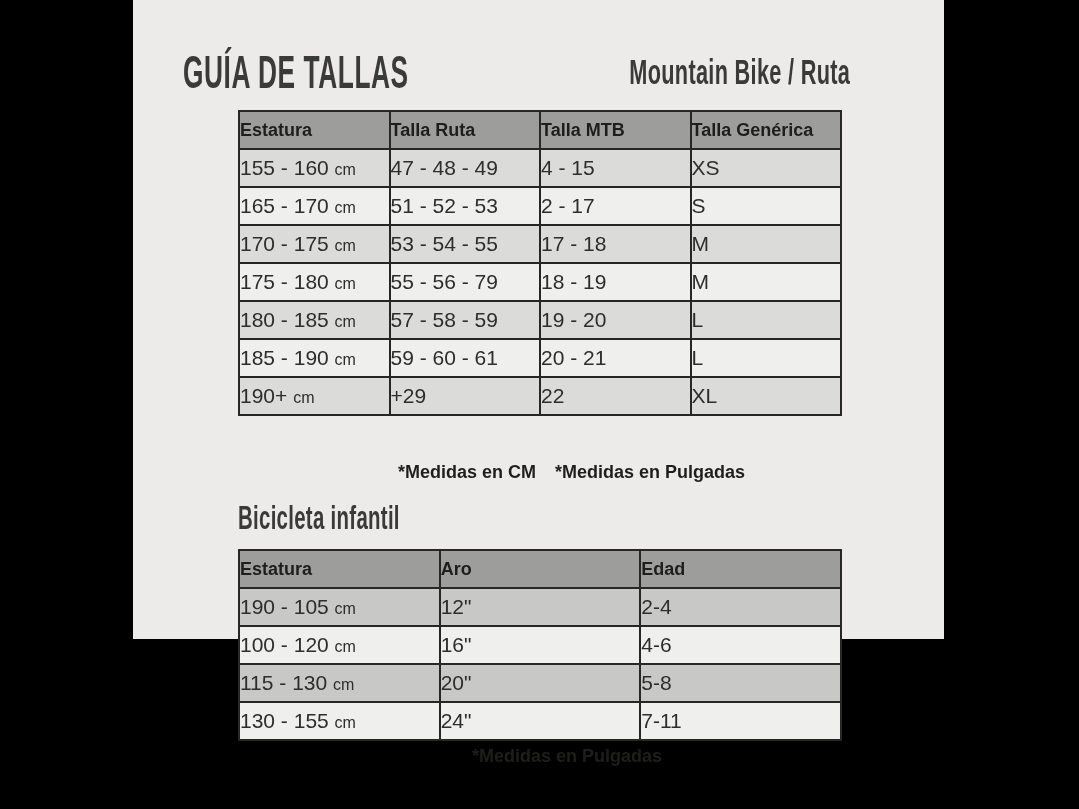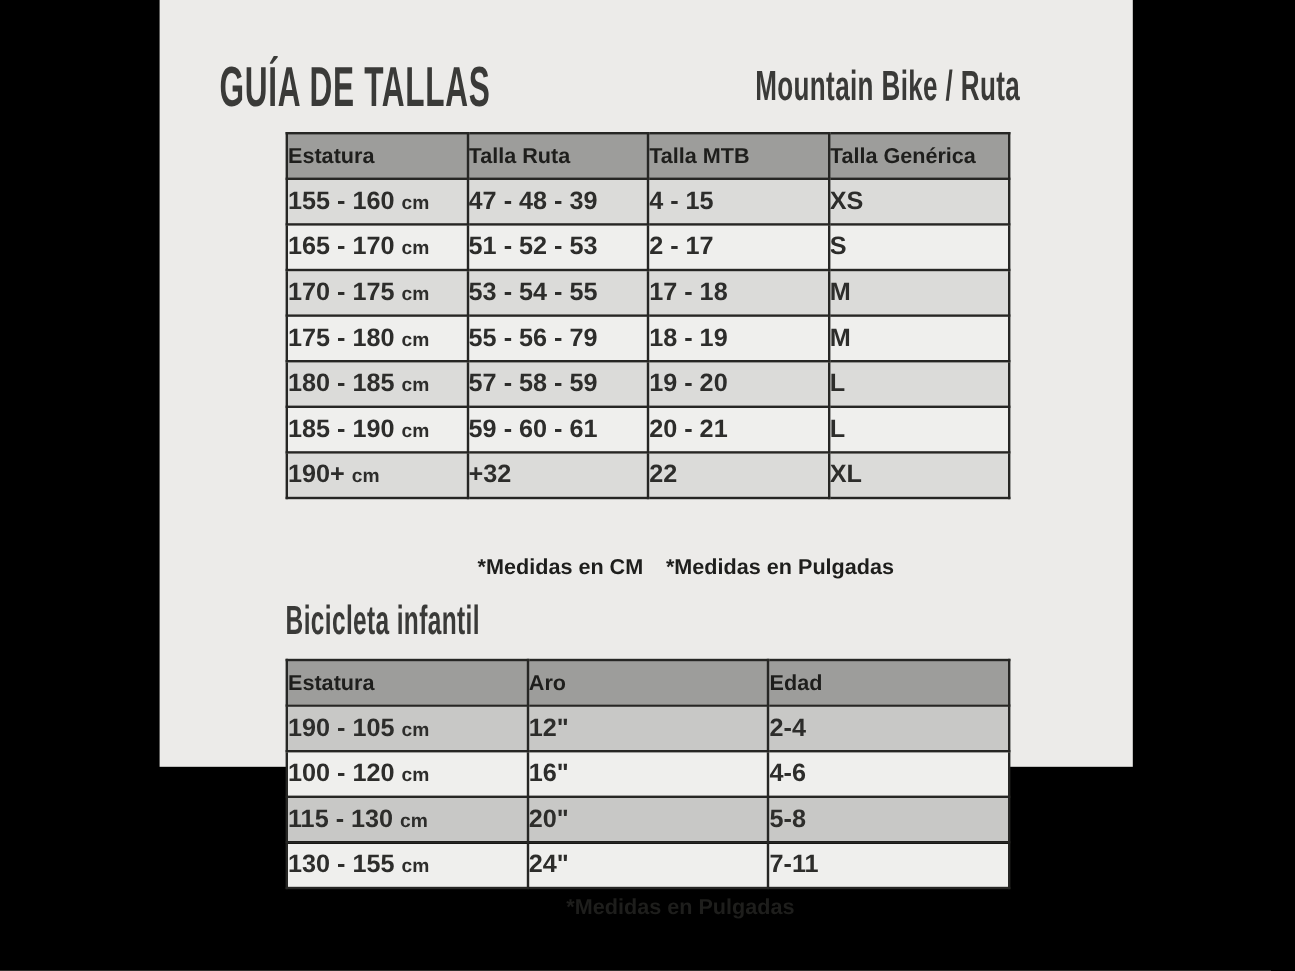--- a/index.html
+++ b/index.html
@@ -40,21 +40,21 @@
   th,td{
     border:2px solid var(--line,#262624);
     height:36px;padding:0;text-align:left;vertical-align:middle;
     overflow:hidden;white-space:nowrap;margin-left:40px;
   }
   th{
     background:var(--header-row,#9D9D9B);
     font-size:18px;font-weight:bold;color:var(--text-strong,#1E1E1C);
   }
   td{
-    font-size:21px;font-weight:bold;color:var(--text,#2D2D2B);
+    font-size:21px;font-weight:normal;color:var(--text,#2D2D2B);
   }
   td .unit{font-size:16px;}
   .t-adult tbody tr:nth-child(odd) td{background:var(--row-dark-adult,#DBDBD9);}
   .t-adult tbody tr:nth-child(even) td{background:var(--row-light,#EFEFED);}
   .t-kids tbody tr:nth-child(odd) td{background:var(--row-dark-kids,#C8C8C6);}
   .t-kids tbody tr:nth-child(even) td{background:var(--row-light,#EFEFED);}
   .footnote{
     position:absolute;transform:translateX(-50%);
     font-size:18px;font-weight:bold;color:var(--text-strong,#2B2B29);
     white-space:nowrap;letter-spacing:0px;
@@ -77,21 +77,21 @@
         <tr>
           <th>Estatura</th>
           <th>Talla Ruta</th>
           <th>Talla MTB</th>
           <th>Talla Genérica</th>
         </tr>
       </thead>
       <tbody>
         <tr>
           <td>155 - 160 <span class="unit">cm</span></td>
-          <td>47 - 48 - 39</td>
+          <td>47 - 48 - 49</td>
           <td>4 - 15</td>
           <td>XS</td>
         </tr>
         <tr>
           <td>165 - 170 <span class="unit">cm</span></td>
           <td>51 - 52 - 53</td>
           <td>2 - 17</td>
           <td>S</td>
         </tr>
         <tr>
@@ -113,21 +113,21 @@
           <td>L</td>
         </tr>
         <tr>
           <td>185 - 190 <span class="unit">cm</span></td>
           <td>59 - 60 - 61</td>
           <td>20 - 21</td>
           <td>L</td>
         </tr>
         <tr>
           <td>190+ <span class="unit">cm</span></td>
-          <td>+32</td>
+          <td>+29</td>
           <td>22</td>
           <td>XL</td>
         </tr>
       </tbody>
     </table>
 
   <span class="footnote fn-cm">*Medidas en CM</span>
 
   <span class="footnote fn-in">*Medidas en Pulgadas</span>
 

